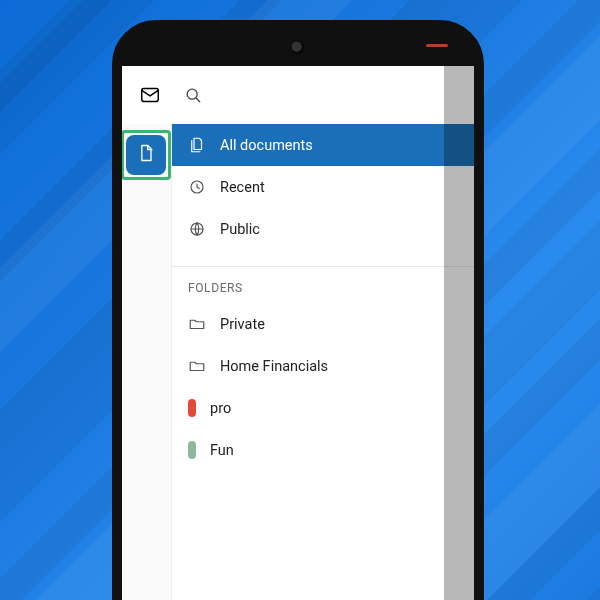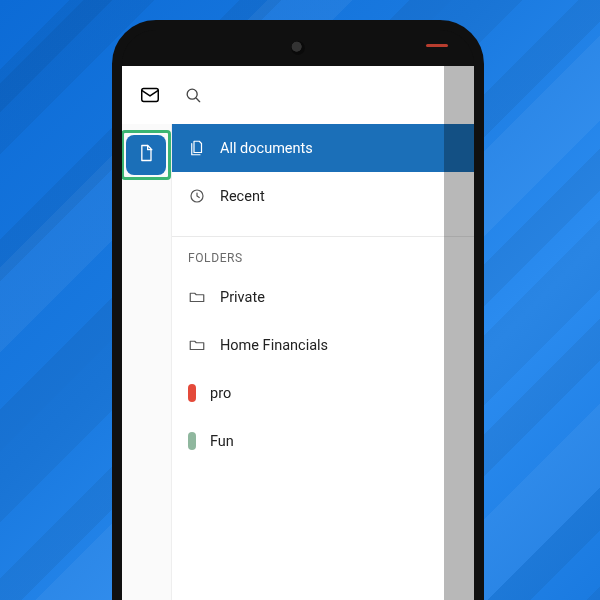--- a/index.html
+++ b/index.html
@@ -109,21 +109,21 @@
     margin-left: -2px;
   }
 
   .panel {
     flex: 1;
     background: #fff;
     overflow: hidden;
   }
   .item {
     display: flex; align-items: center;
-    height: 48px;
+    height: 42px;
     padding: 0 16px;
     gap: 14px;
     font-size: 14.5px;
     color: #222;
     cursor: pointer;
   }
   .item .ico { width: 18px; display:flex; justify-content:center; color:#555; }
   .item.active {
     background: #1b6fb8;
     color: #fff;
@@ -211,20 +211,31 @@
           <div class="item">
             <span class="ico">
               <svg width="18" height="18" viewBox="0 0 24 24">
                   <circle cx="12" cy="12" r="8"></circle>
                   <path d="M12 8v4l3 2"></path>
                 </svg>
             </span>
             <span>Recent</span>
           </div>
 
+          <div class="item">
+            <span class="ico">
+              <svg width="18" height="18" viewBox="0 0 24 24">
+                  <circle cx="12" cy="12" r="8"></circle>
+                  <path d="M4 12h16"></path>
+                  <path d="M12 4c3 3 3 13 0 16"></path>
+                  <path d="M12 4c-3 3-3 13 0 16"></path>
+                </svg>
+            </span>
+            <span>Public</span>
+          </div>
 
 
           <div class="section-label">FOLDERS</div>
 
           <div class="item">
             <span class="ico">
               <svg width="18" height="18" viewBox="0 0 24 24">
                   <path d="M3 7h6l2 2h10v9H3z"></path>
                 </svg>
             </span>

